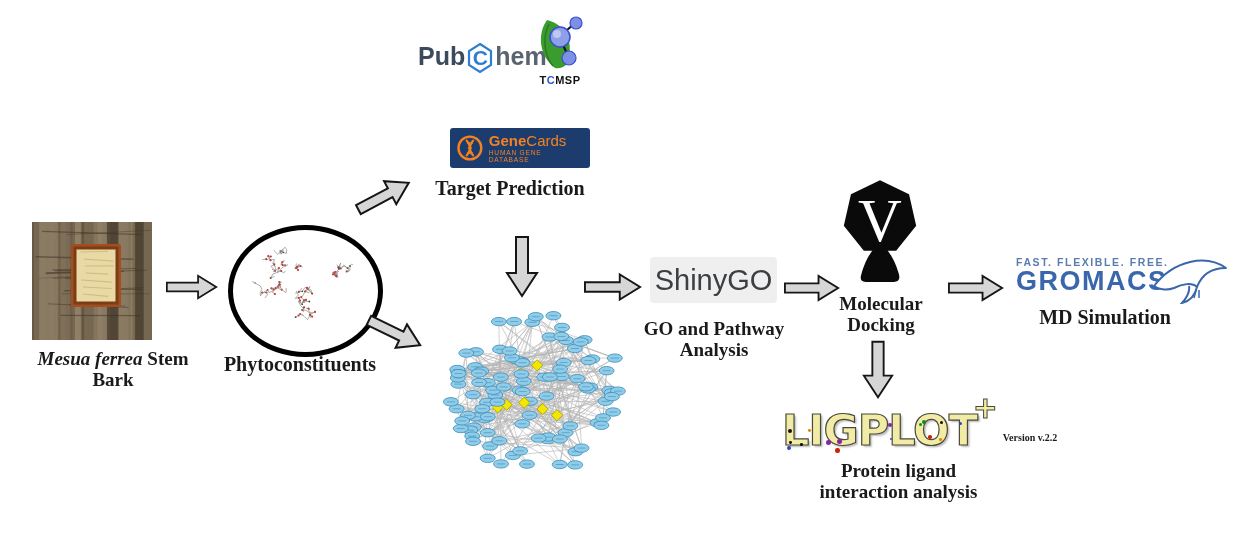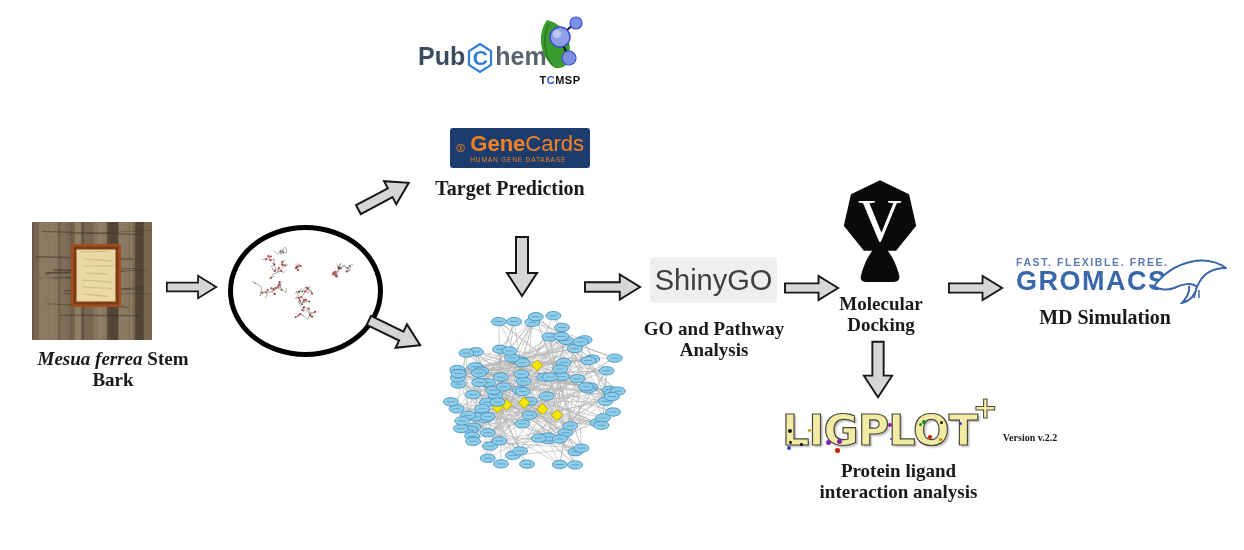--- a/index.html
+++ b/index.html
@@ -28,21 +28,21 @@
   #pubchem{left:418px;top:42px;height:32px;display:flex;align-items:flex-start;font-family:"Liberation Sans",sans-serif;font-weight:700;font-size:25px;}
   #pubchem .pre{color:#3b4a5c;} #pubchem .post{color:#5a6470;}
   #pubchem .hex{position:relative;width:28px;height:32px;margin:0 1px;}
   #pubchem .hex span{position:absolute;left:0;top:1px;width:28px;text-align:center;color:var(--pubchem-blue);font-size:21px;line-height:30px;}
   #tcmsp{left:528px;top:14px;width:64px;height:70px;text-align:center;}
   #tcmsp .tl{font-family:"Liberation Sans",sans-serif;font-weight:700;font-size:11px;letter-spacing:.5px;color:#111;}
   #tcmsp .tl .c{color:#3355cc;}
   #pharmmapper{left:410px;top:80px;width:224px;text-align:center;font-family:"DejaVu Serif",serif;font-style:italic;font-weight:700;font-size:31px;color:var(--pharmmapper-gold);text-shadow:1px 1px 0 #f7ecb4, 2px 2px 1px #a8820f;}
   #genecards{left:450px;top:128px;width:140px;height:40px;background:var(--genecards-bg);border-radius:3px;display:flex;align-items:center;padding:0 6px;box-sizing:border-box;}
   #genecards .txt{margin-left:5px;line-height:1;}
-  #genecards .nm{font-family:"Liberation Sans",sans-serif;font-size:22px;color:var(--genecards-orange);}
+  #genecards .nm{font-family:"Liberation Sans",sans-serif;font-size:15px;color:var(--genecards-orange);}
   #genecards .nm .b{font-weight:700;}
   #genecards .tag{font-family:"Liberation Sans",sans-serif;font-size:6.6px;letter-spacing:.8px;color:var(--genecards-orange);margin-top:2px;}
   #target-label{left:420px;top:177px;width:180px;font-size:20px;}
   
   #network{left:432px;top:303px;width:200px;height:185px;}
   #network-label{left:428px;top:490px;width:205px;font-size:20px;}
   
   #shinygo{left:650px;top:257px;width:127px;height:46px;background:var(--shinygo-bg);border-radius:4px;display:flex;align-items:center;justify-content:center;font-family:"Liberation Sans",sans-serif;font-size:29px;color:var(--shinygo-text);}
   #go-label{left:628px;top:318px;width:172px;font-size:19px;}
   
@@ -374,20 +374,21 @@
         <circle cx="82.0" cy="81.9" r="1.1" fill="#c23326"></circle>
         <line x1="82.0" y1="81.9" x2="77.5" y2="83.7" stroke="#8a8a8a" stroke-width="0.7"></line>
         <line x1="77.5" y1="83.7" x2="73.2" y2="80.4" stroke="#8a8a8a" stroke-width="0.7"></line>
         <line x1="73.2" y1="80.4" x2="69.1" y2="80.0" stroke="#8a8a8a" stroke-width="0.7"></line>
         <circle cx="69.1" cy="80.0" r="0.9" fill="#444"></circle>
         <line x1="69.1" y1="80.0" x2="71.0" y2="77.4" stroke="#8a8a8a" stroke-width="0.7"></line>
         <circle cx="71.0" cy="77.4" r="1.1" fill="#c23326"></circle>
         <line x1="71.0" y1="77.4" x2="72.0" y2="76.0" stroke="#8a8a8a" stroke-width="0.7"></line>
       </svg>
   </div>
+  <div id="phyto-label" class="abs cap">Phytoconstituents</div>
 
   <svg class="abs blockarrow" style="left:352px;top:181px;transform:rotate(-28deg)" width="64" height="30" viewBox="0 0 60 30">
       <polygon points="1,10 37,10 37,2 58,15 37,28 37,20 1,20"></polygon>
     </svg>
 
   <svg class="abs blockarrow" style="left:362px;top:318px;transform:rotate(26deg)" width="66" height="30" viewBox="0 0 60 30">
       <polygon points="1,10 37,10 37,2 58,15 37,28 37,20 1,20"></polygon>
     </svg>
 
   <div id="pubchem" class="abs">

